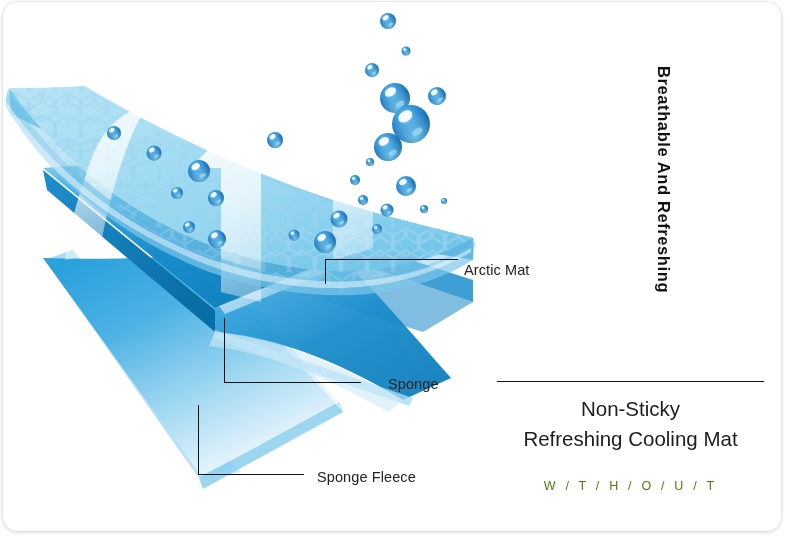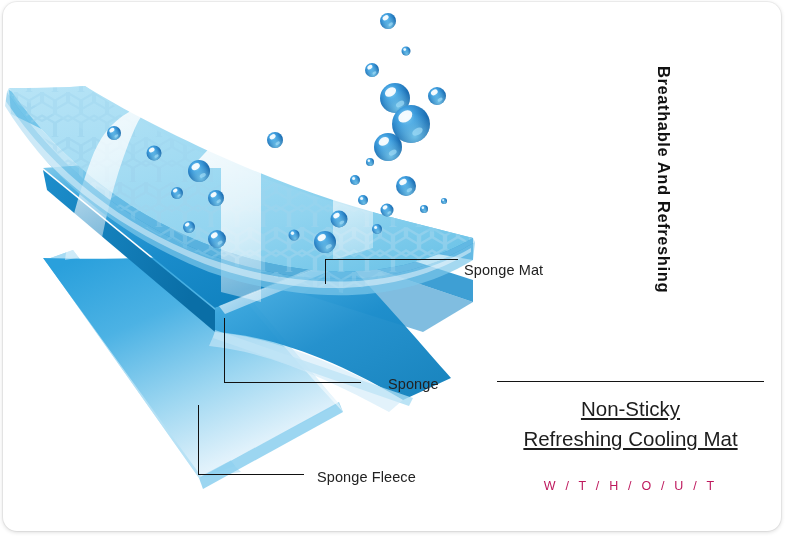--- a/index.html
+++ b/index.html
@@ -90,30 +90,29 @@
     left: 480px;
     top: 392px;
     width: 295px;
     text-align: center;
   }
   .title-line {
     font-size: 20.5px;
     color: #1d1d1d;
     line-height: 30px;
     white-space: nowrap;
-    text-decoration: underline;
   }
   #brand {
     position: absolute;
     left: 480px;
     top: 477px;
     width: 295px;
     text-align: center;
     font-size: 12.5px;
-    color: #be185d;
+    color: #4d7c0f;
     letter-spacing: 3.2px;
     white-space: nowrap;
   }
 </style>
 </head>
 <body>
 
 <div id="stage">
   <div id="frame">
 
@@ -458,21 +457,21 @@
               <circle cx="441" cy="199" r="3" fill="url(#gBubRim)"></circle>
               <circle cx="440.16" cy="198.04" r="0.9" fill="#ffffff" opacity="0.85"></circle>
             </g>
           </g>
       </svg>
     </div>
 
     <div class="leader">
       <div class="leader-v" style="left:322px; top:257px; height:25px;"></div>
       <div class="leader-h" style="left:322px; top:257px; width:133px;"></div>
-      <div class="lbl" style="left:461px; top:260px;">Sponge Mat</div>
+      <div class="lbl" style="left:461px; top:260px;">Arctic Mat</div>
     </div>
 
     <div class="leader">
       <div class="leader-v" style="left:221px; top:316px; height:65px;"></div>
       <div class="leader-h" style="left:221px; top:380px; width:137px;"></div>
       <div class="lbl" style="left:361px; top:374px;margin-left:24px;">Sponge</div>
     </div>
 
     <div class="leader">
       <div class="leader-v" style="left:195px; top:403px; height:70px;"></div>

